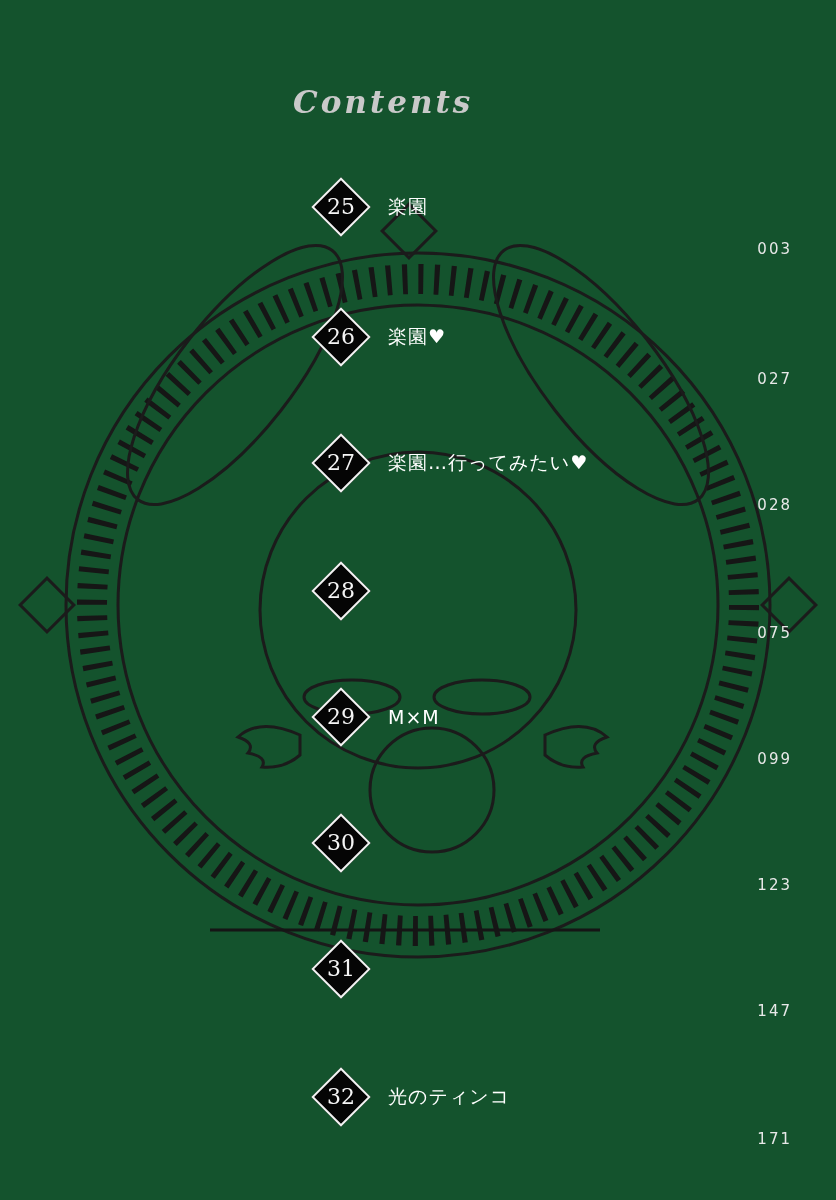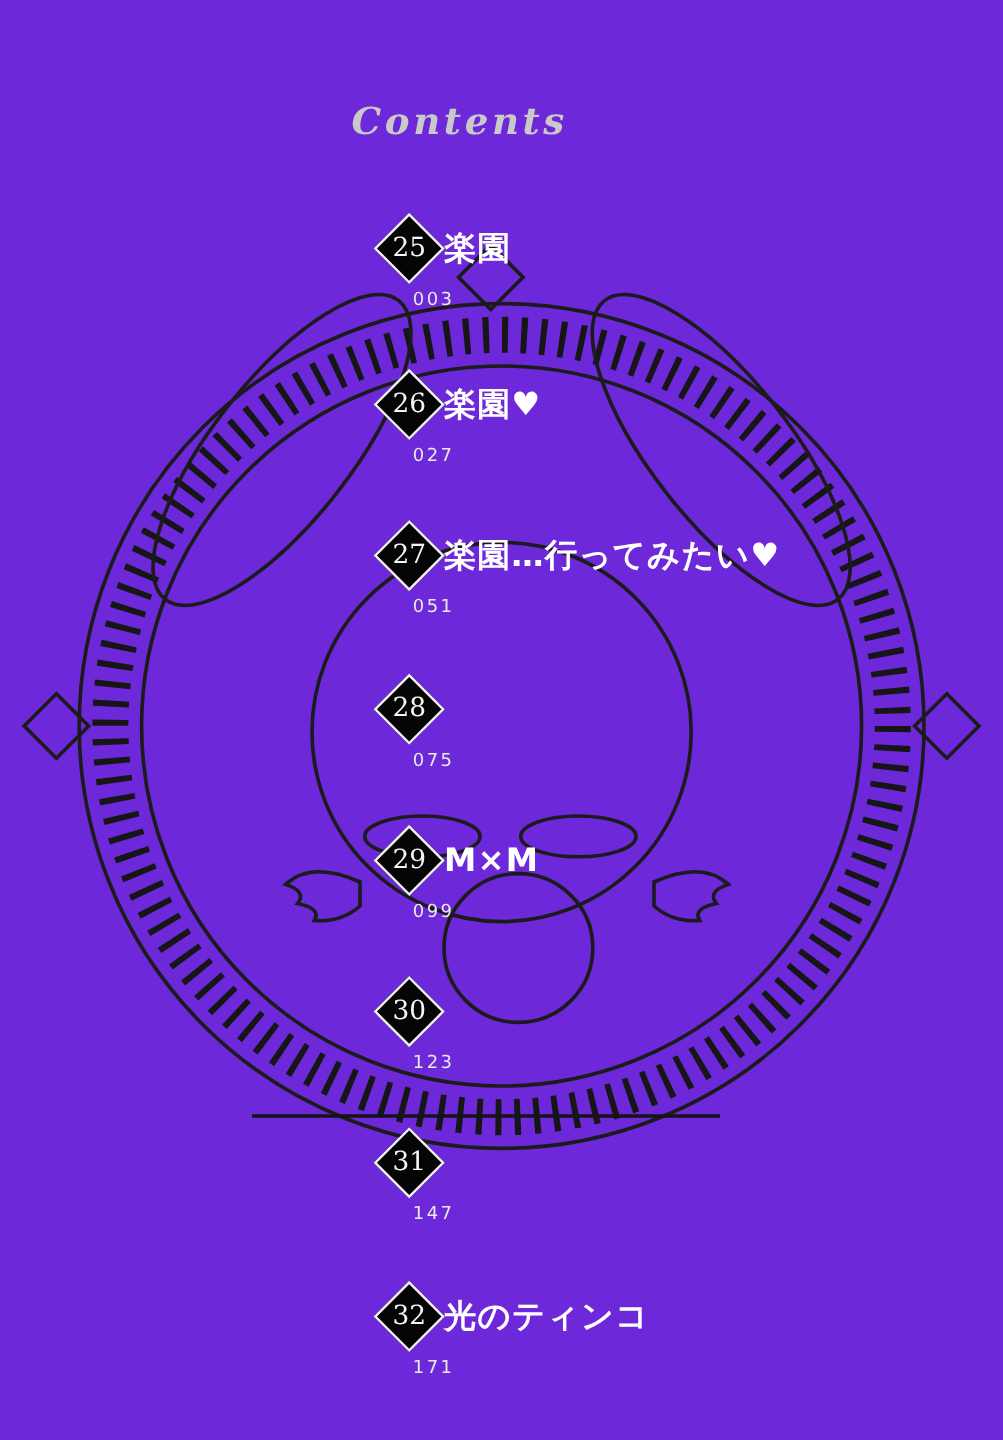--- a/index.html
+++ b/index.html
@@ -4,23 +4,24 @@
 <style>
   html, body {
     margin: 0;
     padding: 0;
     background: #000;
   }
   .page {
     position: relative;
     width: 836px;
     height: 1200px;
-    background: #6d28d9;
+    background: #14532d;
     overflow: hidden;
     font-family: "DejaVu Sans", sans-serif;
+    text-align: right;
   }
   .artwork {
     position: absolute;
     top: 0;
     left: 0;
     width: 836px;
     height: 1200px;
     pointer-events: none;
   }
   .contents-title {
@@ -62,23 +63,24 @@
     justify-content: center;
   }
   .diamond .num {
     transform: rotate(-45deg);
     color: #f5f5f5;
     font-family: "DejaVu Serif", serif;
     font-size: 22px;
     line-height: 1;
   }
   .chapter-title {
+    margin-left: 18px;
     color: #ffffff;
-    font-size: 27px;
-    font-weight: bold;
+    font-size: 19px;
+    font-weight: normal;
     letter-spacing: 1px;
     white-space: nowrap;
   }
   .page-num {
     margin-top: 4px;
     margin-left: 32px;
     color: #e8e8e8;
     font-size: 15px;
     letter-spacing: 2px;
     font-family: "DejaVu Sans", sans-serif;
@@ -152,21 +154,21 @@
 
   <div class="entry" style="top:434px">
     <div class="entry-row">
       <div class="diamond-box">
         <div class="diamond">
           <span class="num">27</span>
         </div>
       </div>
       <div class="chapter-title">楽園…行ってみたい♥</div>
     </div>
-    <div class="page-num">051</div>
+    <div class="page-num">028</div>
   </div>
 
   <div class="entry" style="top:562px">
     <div class="entry-row">
       <div class="diamond-box">
         <div class="diamond">
           <span class="num">28</span>
         </div>
       </div>
     </div>

